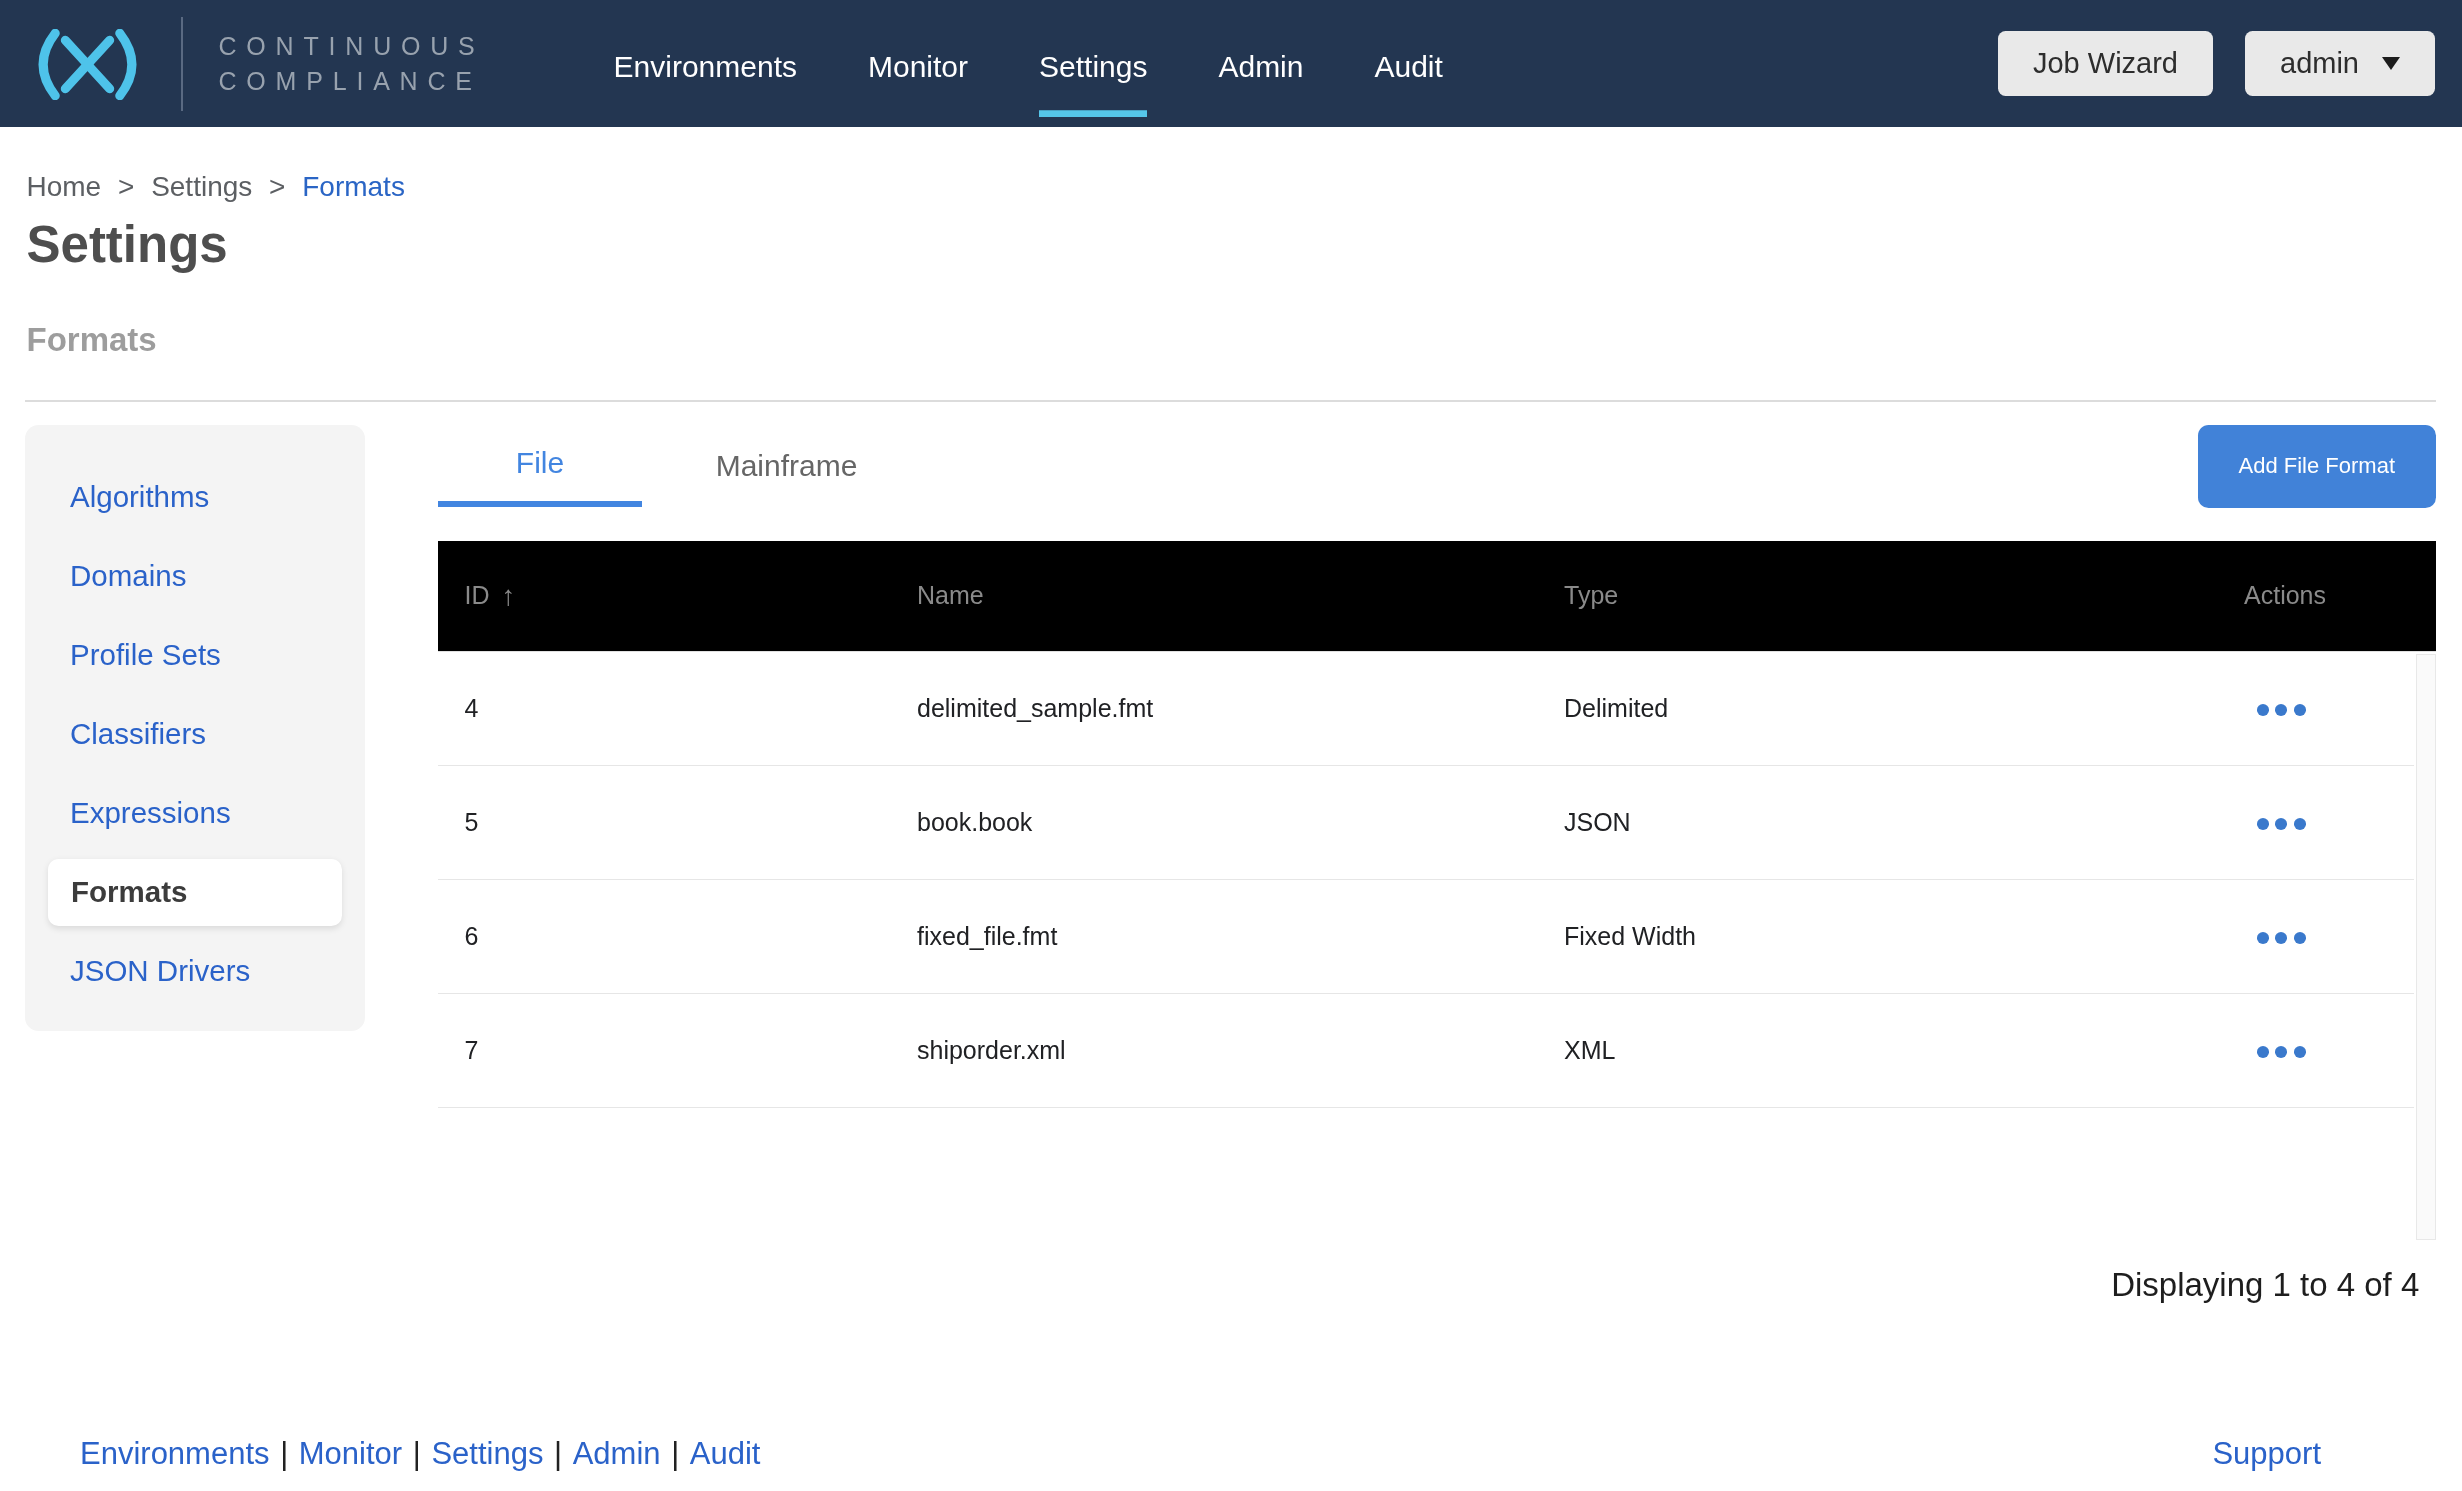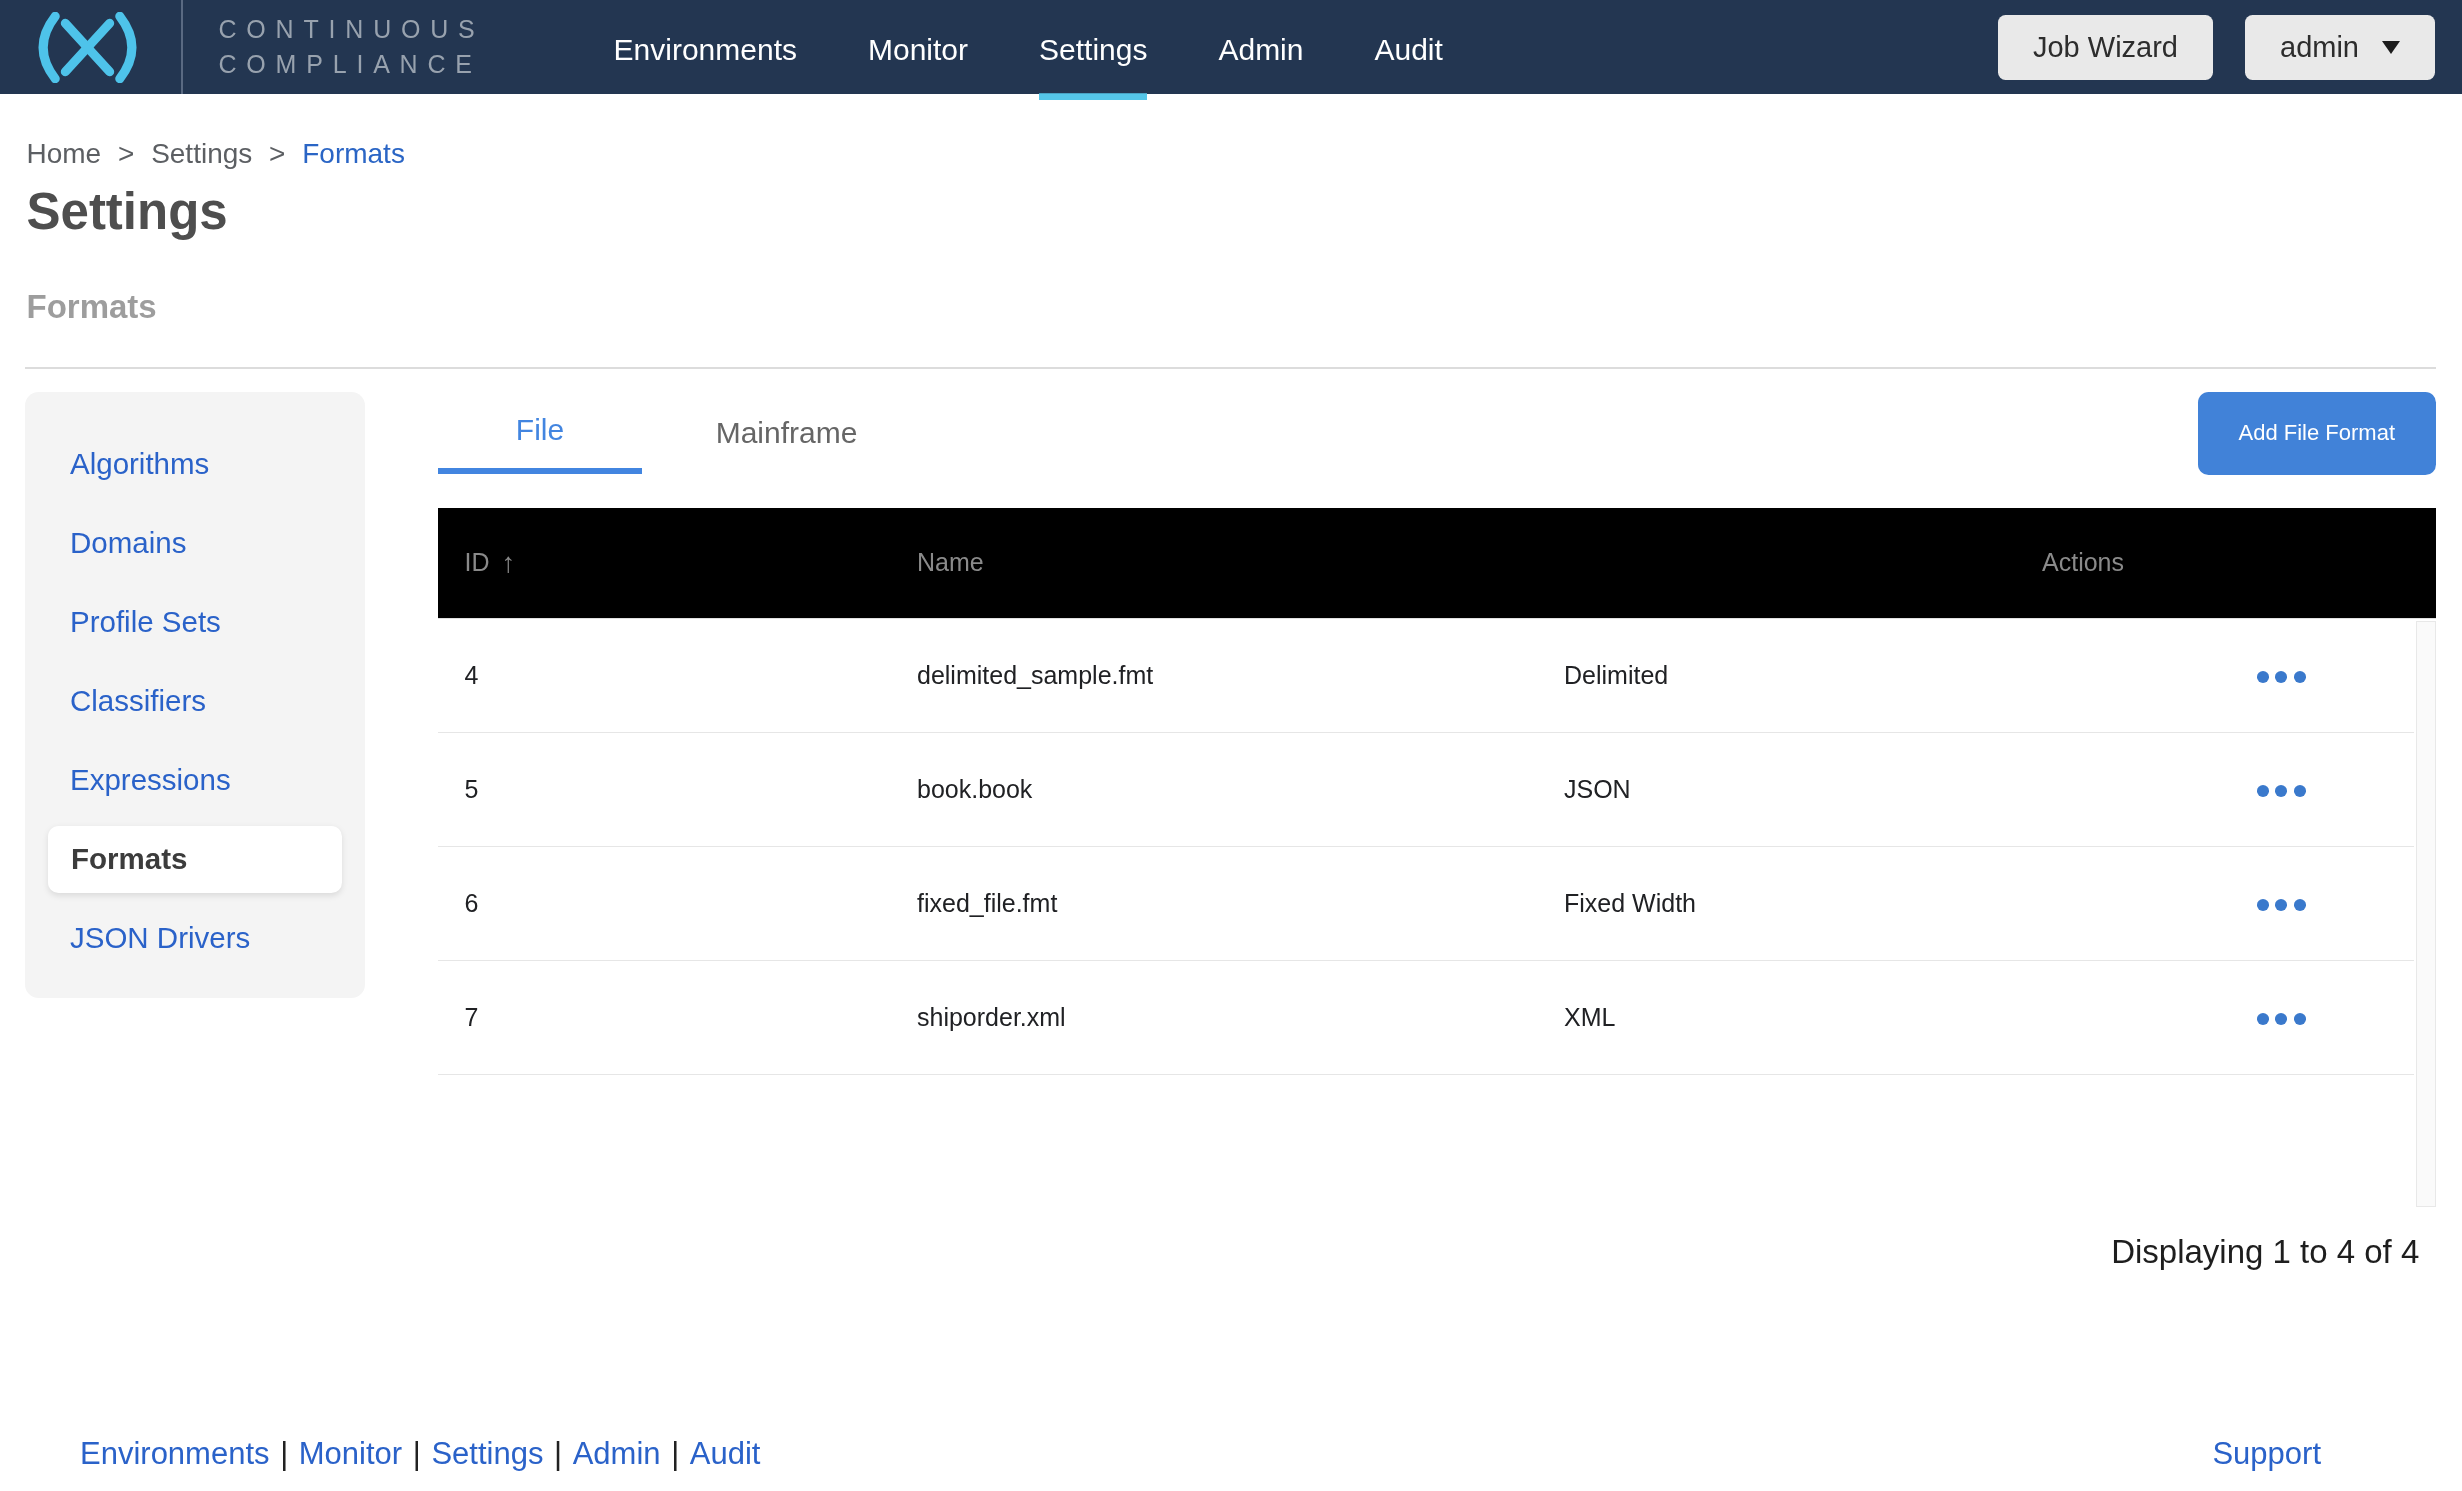--- a/index.html
+++ b/index.html
@@ -1,20 +1,20 @@
 <!DOCTYPE html>
 <html style="font-size:12px"><head>
 <meta charset="utf-8">
 <style>
   * { margin:0; padding:0; box-sizing:border-box; }
   html,body { width:2462px; height:1492px; overflow:hidden; background:#ffffff;
               font-family:"Liberation Sans", sans-serif; position:relative; }
 
   
-  .navbar { display:flex; align-items:center; height:94px; background:#233651; padding:0 27px; }
+  .navbar { display:flex; align-items:center; height:127px; background:#233651; padding:0 27px; }
   .logo-mark { flex:0 0 auto; margin-top:4.5px; }
   .brand-divider { width:1.5px; height:94px; background:#5a6a82; margin:0 36px 0 33px; }
   .brand { color:#98a2ae; font-size:25px; letter-spacing:9.8px; line-height:35px; font-weight:400; }
   .nav-links { display:flex; align-items:center; gap:71px; margin-left:129px; }
   .nav-link { color:#ffffff; font-size:30px; text-decoration:none; padding:39px 0 33px 0; cursor:pointer; }
   .nav-link.active { box-shadow: inset 0 -6.8px 0 0 #55c6e9; }
   .nav-spacer { flex:1; }
   .btn-gray { display:flex; align-items:center; justify-content:center; background:#e9e9e9;
               border:none; border-radius:7.6px; height:65px; padding:13px 35px;
               font-size:29px; color:#2d2d2d; font-family:inherit; cursor:pointer; }
@@ -144,20 +144,21 @@
       <button class="btn-primary">Add File Format</button>
     </div>
 
     <div class="table">
       <div class="thead">
         <div class="th-id">
           <span>ID</span>
           <span class="sort-arrow">↑</span>
         </div>
         <div>Name</div>
+        <div>Type</div>
         <div class="th-actions">Actions</div>
       </div>
 
       <div class="tbody">
         <div class="trow">
           <div class="td-id">4</div>
           <div>delimited_sample.fmt</div>
           <div>Delimited</div>
           <div class="td-actions">
             <button class="dots">

